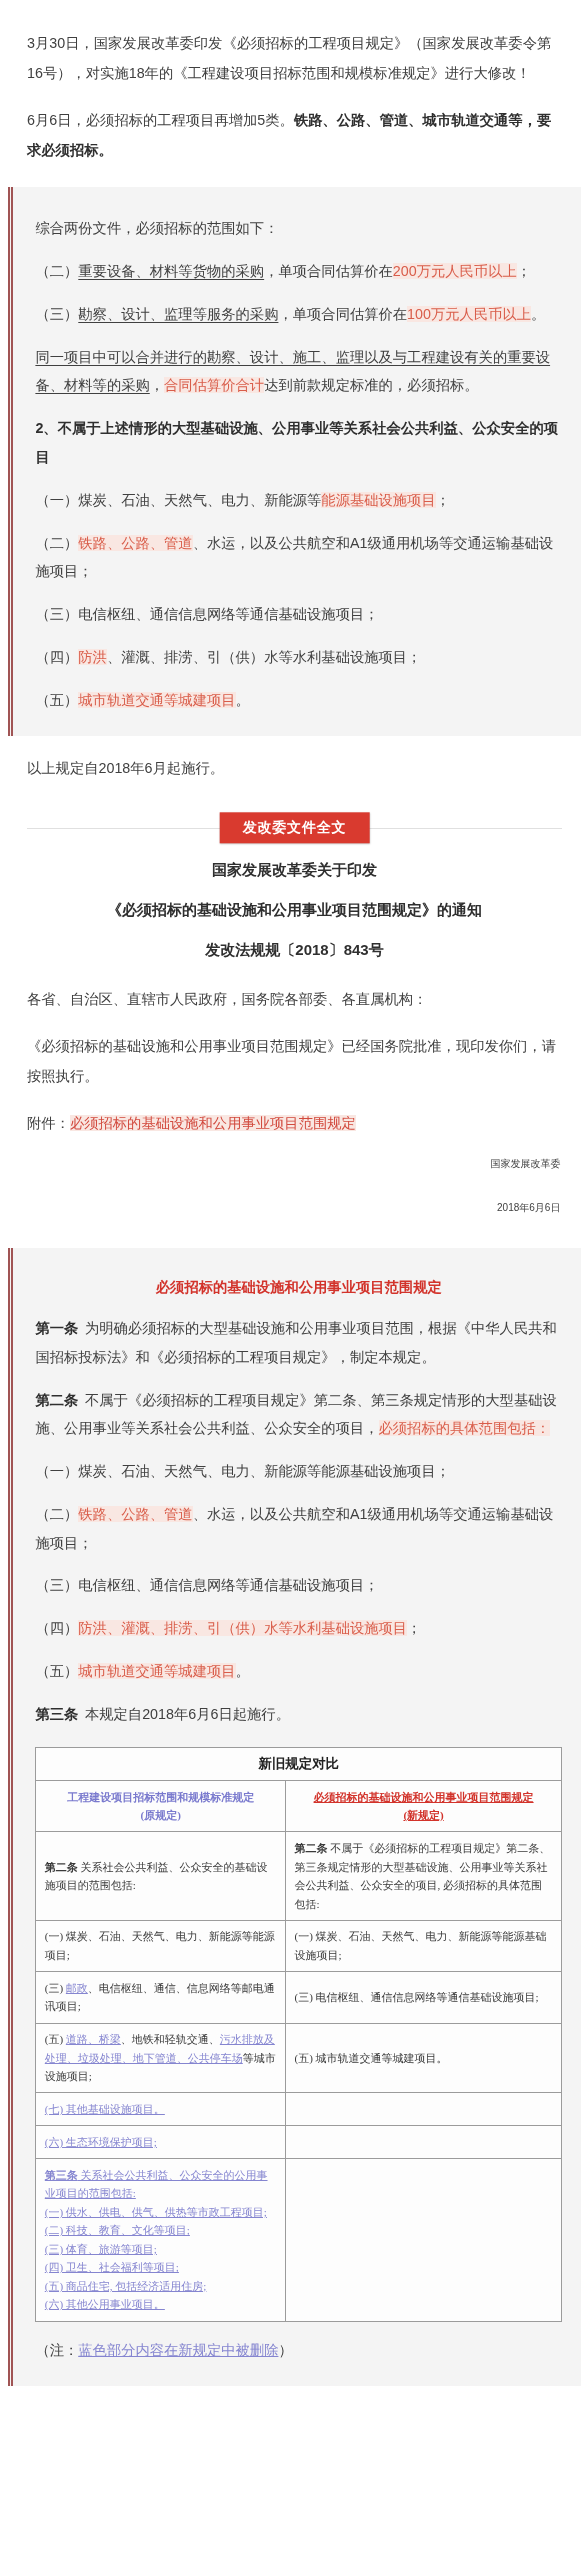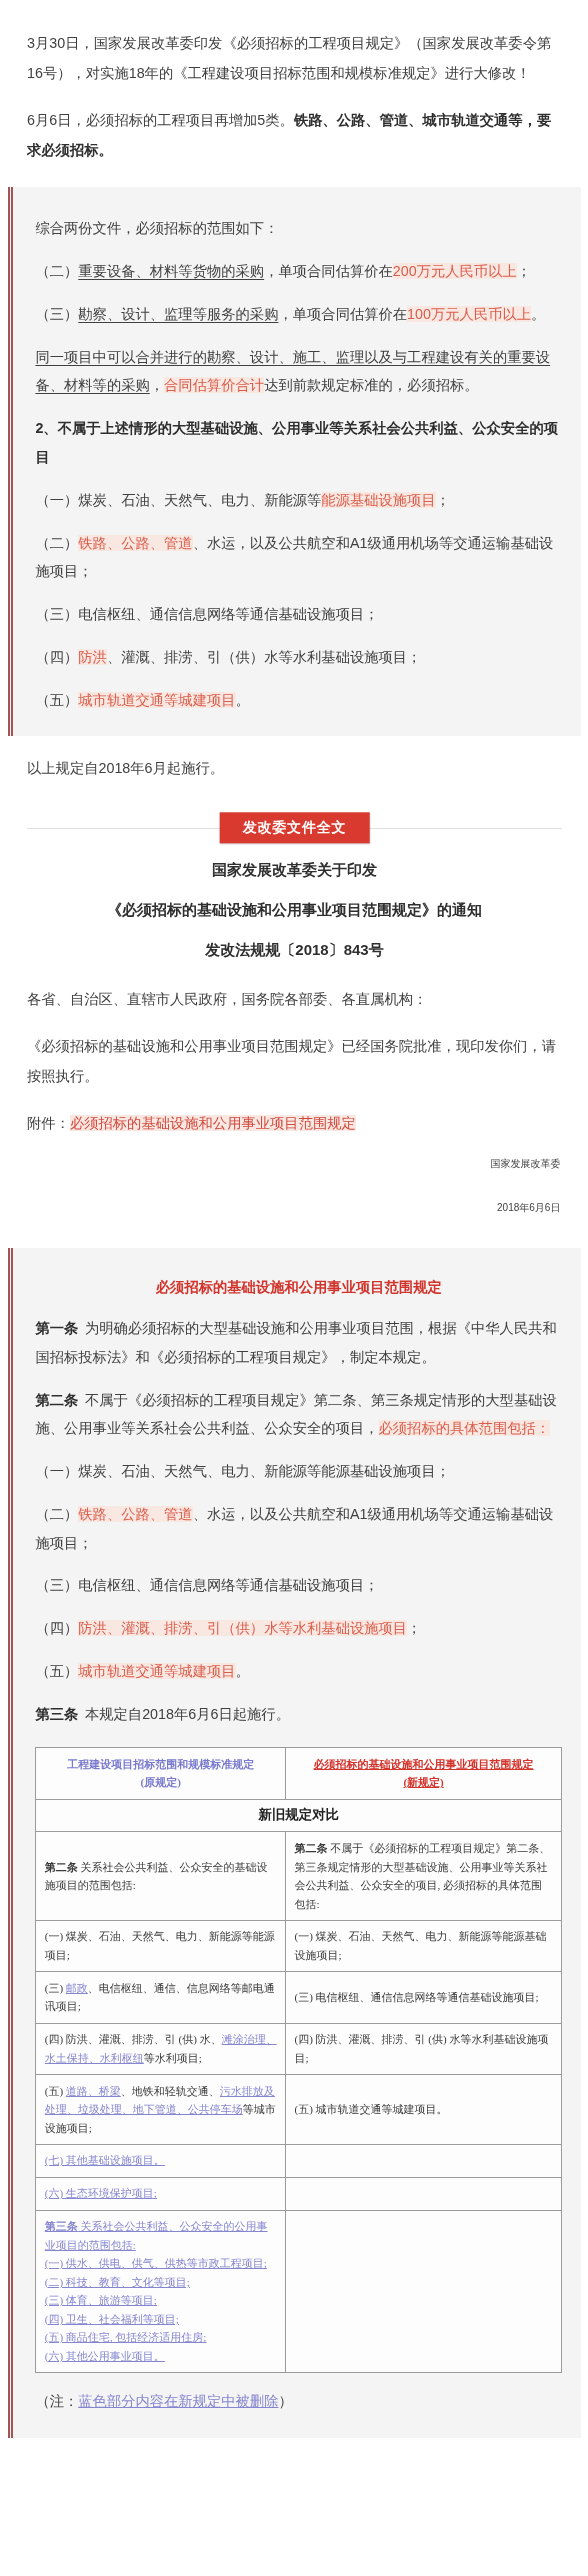--- a/index.html
+++ b/index.html
@@ -106,41 +106,37 @@
   <p class="qp">（一）煤炭、石油、天然气、电力、新能源等能源基础设施项目；</p>
   <p class="qp"><span>（二）</span><span class="hl">铁路、公路、管道</span><span>、水运，以及公共航空和A1级通用机场等交通运输基础设施项目</span><span>；</span></p>
   <p class="qp">（三）电信枢纽、通信信息网络等通信基础设施项目；</p>
   <p class="qp"><span>（四）</span><span class="hl">防洪、灌溉、排涝、引（供）水等水利基础设施项目</span><span>；</span></p>
   <p class="qp"><span>（五）</span><span class="hl">城市轨道交通等城建项目</span><span>。</span></p>
   <p class="qp"><span class="al">第三条</span><span>本规定自2018年6月6日起施行。</span></p>
 
   <table class="cmp">
     <tbody>
         <tr>
+          <th class="cap" colspan="2">新旧规定对比</th>
+        </tr>
+    <tr>
       <td class="oldh" style="width:47.5%"><span>工程建设项目招标范围和规模标准规定</span><span class="sub">(原规定)</span></td>
       <td class="newh"><span>必须招标的基础设施和公用事业项目范围规定</span><span class="sub">(新规定)</span></td>
     </tr>
-    <tr>
-          <th class="cap" colspan="2">新旧规定对比</th>
-        </tr>
     <tr>
       <td><span class="cellb">第二条</span><span> 关系社会公共利益、公众安全的基础设施项目的范围包括:</span></td>
       <td><span class="cellb">第二条</span><span> 不属于《必须招标的工程项目规定》第二条、第三条规定情形的大型基础设施、公用事业等关系社会公共利益、公众安全的项目, 必须招标的具体范围包括:</span></td>
     </tr>
     <tr>
       <td>(一) 煤炭、石油、天然气、电力、新能源等能源项目;</td>
       <td>(一) 煤炭、石油、天然气、电力、新能源等能源基础设施项目;</td>
     </tr>
     <tr>
       <td><span>(三) </span><span class="blue">邮政</span><span>、电信枢纽、通信、信息网络等邮电通讯项目;</span></td>
       <td>(三) 电信枢纽、通信信息网络等通信基础设施项目;</td>
-    </tr>
-    <tr>
-      <td><span>(四) 防洪、灌溉、排涝、引 (供) 水、</span><span class="blue">滩涂治理、水土保持、水利枢纽</span><span>等水利项目;</span></td>
-      <td>(四) 防洪、灌溉、排涝、引 (供) 水等水利基础设施项目;</td>
     </tr>
     <tr>
       <td><span>(五) </span><span class="blue">道路、桥梁</span><span>、地铁和轻轨交通、</span><span class="blue">污水排放及处理、垃圾处理、地下管道、公共停车场</span><span>等城市设施项目;</span></td>
       <td>(五) 城市轨道交通等城建项目。</td>
     </tr>
     <tr>
       <td><span class="blue">(七) 其他基础设施项目。</span></td>
       <td></td>
     </tr>
     <tr>

